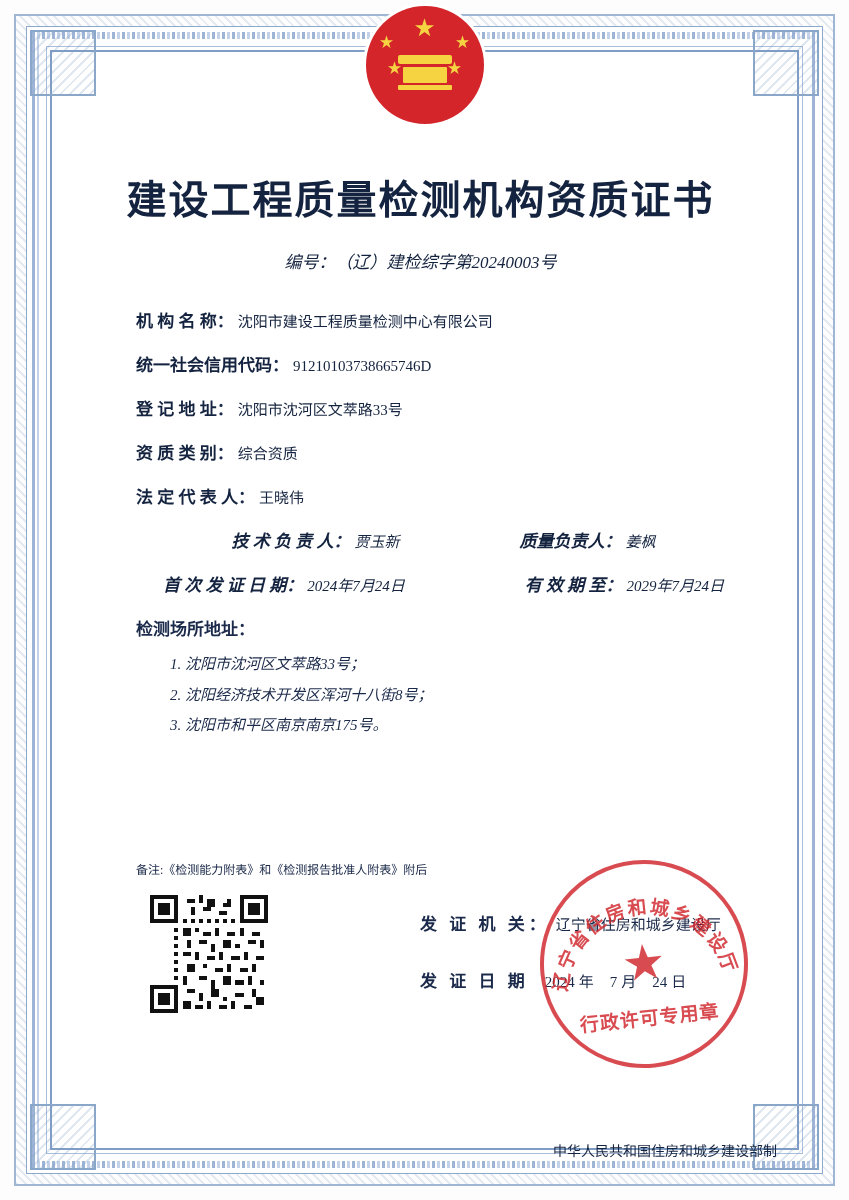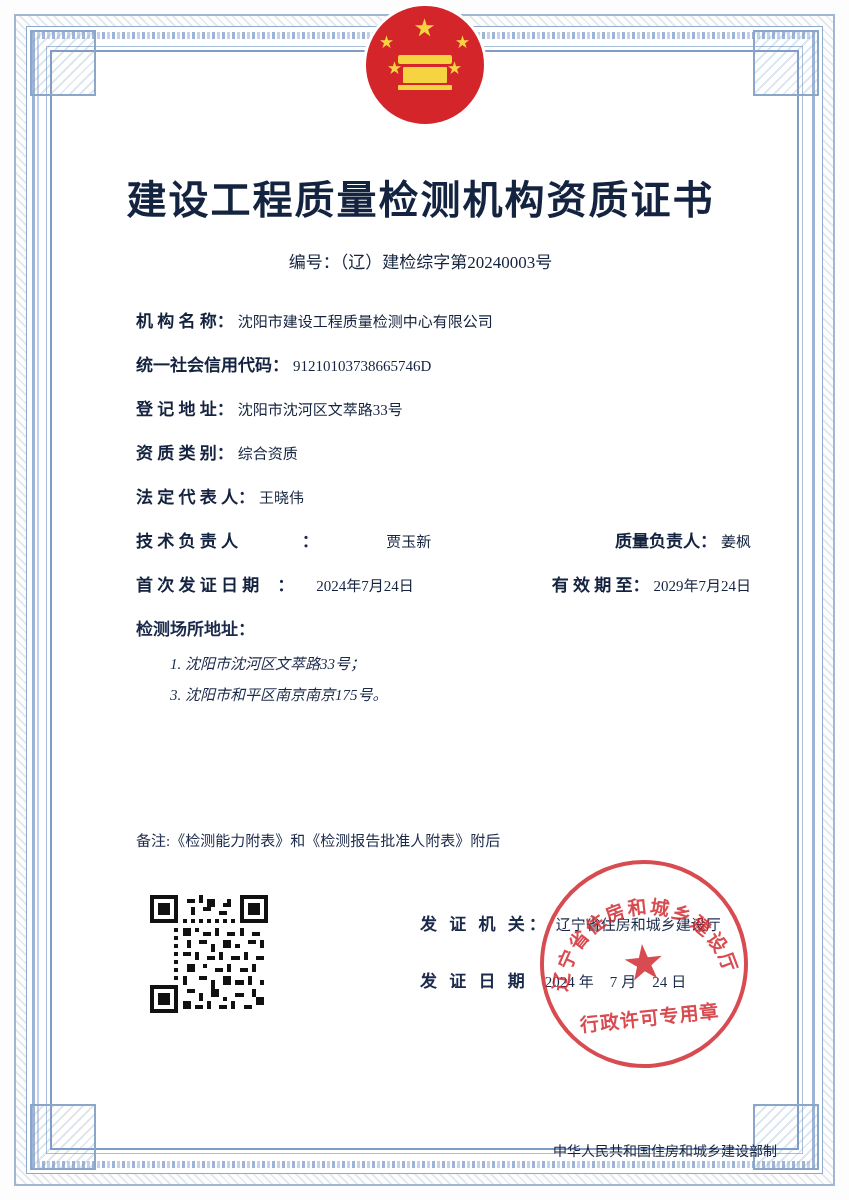--- a/index.html
+++ b/index.html
@@ -109,20 +109,21 @@
     font-size:40px;
     letter-spacing:2px;
     color:#14233f;
     margin-top:18px;
   }
   .doc-number{
     text-align:center;
     font-size:17px;
     margin-top:22px;
     color:#14233f;
+    font-style:italic;
   }
 
   .fields{
     margin-top:34px;
     padding-left:66px;
     padding-right:20px;
   }
   .row{
     display:flex;
     align-items:baseline;
@@ -133,38 +134,38 @@
     font-weight:bold;
     color:#14233f;
     white-space:nowrap;
   }
   .row .colon{font-weight:bold;}
   .row .value{
     font-size:15px;
     color:#14233f;
     margin-left:4px;
   }
-  .row.two-col{justify-content:space-between;}
+  .row.two-col{justify-content:center;font-style:italic;}
   .row .col-b{margin-left:120px;display:flex;align-items:baseline;}
   .row .col-b .label{font-weight:bold;}
 
   .sites-title{
     font-size:17px;font-weight:bold;margin-top:4px;margin-bottom:10px;
   }
   .sites-list{
     margin:0;padding-left:34px;
     font-size:15px;
     line-height:1.9;
   }
   .sites-list li{margin-bottom:2px;font-style:italic;}
 
   .remark{
     margin-top:120px;
     padding-left:66px;
-    font-size:15px;
+    font-size:12px;
   }
 
   
   .bottom{
     position:absolute;
     left:70px;right:60px;top:880px;
     height:200px;
     z-index:5;
   }
   .qr{
@@ -306,20 +307,21 @@
         <span class="col-b">
           <span class="label">有 效 期 至</span>
           <span class="colon">：</span>
           <span class="value">2029年7月24日</span>
         </span>
       </div>
 
       <div class="sites-title">检测场所地址：</div>
       <ol class="sites-list" style="list-style:none;">
         <li>1. 沈阳市沈河区文萃路33号；</li>
+        <li>2. 沈阳经济技术开发区浑河十八街8号；</li>
         <li>3. 沈阳市和平区南京南京175号。</li>
       </ol>
 
     </div>
 
     <div class="remark">备注:《检测能力附表》和《检测报告批准人附表》附后</div>
 
   </div>
 
   <div class="bottom">

